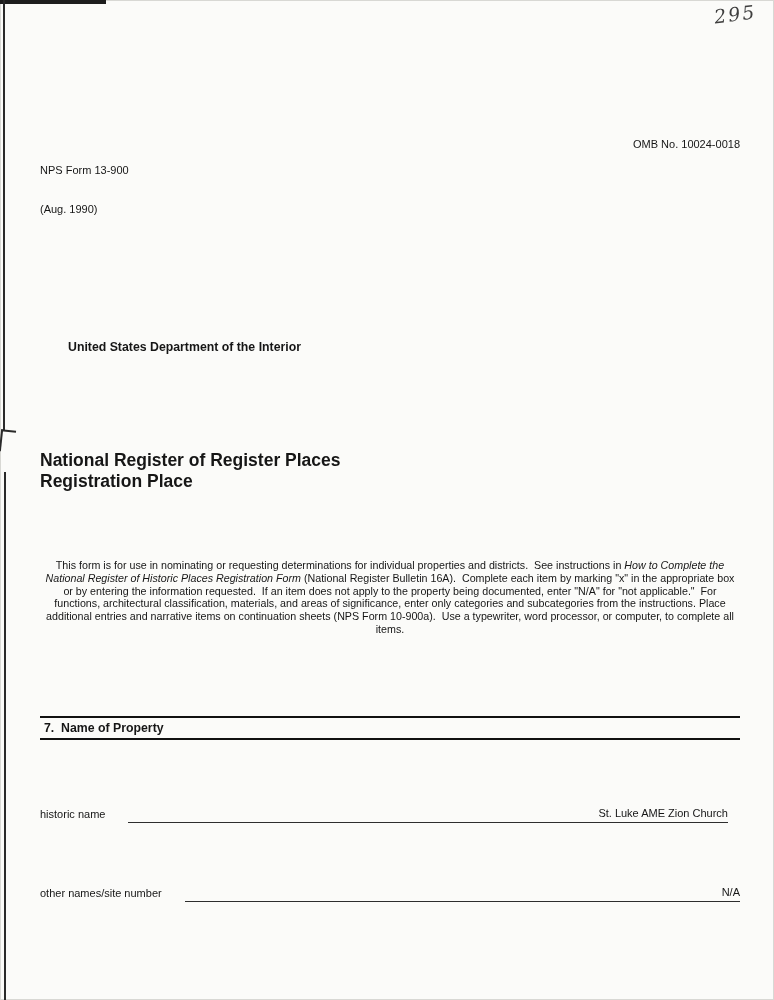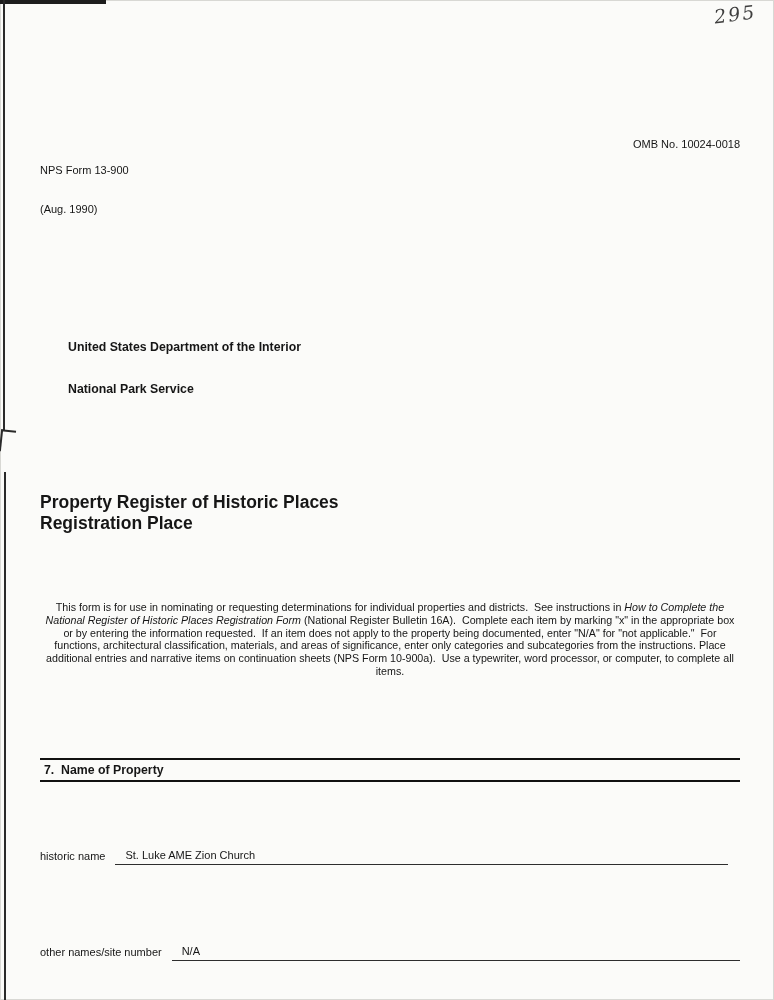--- a/index.html
+++ b/index.html
@@ -20,23 +20,23 @@
 
   
   .meta-row{display:flex;justify-content:space-between;padding-top:66px;font-size:11px;line-height:13px;}
   .agency{margin-top:16px;font-weight:bold;font-size:12.3px;line-height:14px;margin-left:28px;}
   .title{margin:14px 0 0 0;font-size:17.5px;line-height:21px;font-weight:bold;}
   .instructions{margin:13px 0 0 0;font-size:10.7px;line-height:12.8px;text-align:center;}
   .band{border-top:2.5px solid #111;border-bottom:2.5px solid #111;font-weight:bold;
         font-size:12.3px;padding:3px 0 3px 4px;}
 
   
-  .frow{display:flex;align-items:flex-end;font-size:11px;line-height:13px;}
+  .frow{display:flex;align-items:flex-end;font-size:11px;line-height:13px;gap:13px;}
   .frow .lbl{flex:none;padding-bottom:2px;}
-  .fill{border-bottom:1.2px solid #2e2e2e;padding:0 0 2px 10px;}
+  .fill{border-bottom:1.2px solid #2e2e2e;padding:0 0 2px 10px;text-align:right;}
   .grow{flex:1;}
 </style>
 </head>
 <body>
 
 <div class="page">
 
   <div class="edge-top"></div>
   <div class="edge-line1"></div>
   <div class="edge-hook"></div>
@@ -49,36 +49,35 @@
     <div class="meta-row">
       <div>
         <div>NPS Form 13-900</div>
         <div>(Aug. 1990)</div>
       </div>
       <div>OMB No. 10024-0018</div>
     </div>
 
     <div class="agency">
       <div>United States Department of the Interior</div>
-      <div>National Park Service</div>
     </div>
 
-    <h1 class="title"><span>Property Register of Historic Places</span><br><span>Registration Place</span></h1>
+    <h1 class="title"><span>National Register of Register Places</span><br><span>Registration Place</span></h1>
 
     <p class="instructions"><span>This form is for use in nominating or requesting determinations for individual properties and districts.  See instructions in </span><i>How to Complete the National Register of Historic Places Registration Form</i><span> (National Register Bulletin 16A).  Complete each item by marking "x" in the appropriate box or by entering the information requested.  If an item does not apply to the property being documented, enter "N/A" for "not applicable."  For functions, architectural classification, materials, and areas of significance, enter only categories and subcategories from the instructions. Place additional entries and narrative items on continuation sheets (NPS Form 10-900a).  Use a typewriter, word processor, or computer, to complete all items.</span></p>
 
     
     <div class="band" style="margin-top:8px"><span>7.  Name of Property</span></div>
 
     <div class="frow" style="margin-top:13px">
       <span class="lbl">historic name</span>
       <span class="fill grow" style="margin-left:10px;margin-right:12px"><span>St. Luke AME Zion Church</span></span>
     </div>
 
-    <div class="frow" style="margin-top:26px">
+    <div class="frow" style="margin-top:9px">
       <span class="lbl">other names/site number</span>
       <span class="fill grow" style="margin-left:10px"><span>N/A</span></span>
     </div>
 
     
     
     
 
     
 

